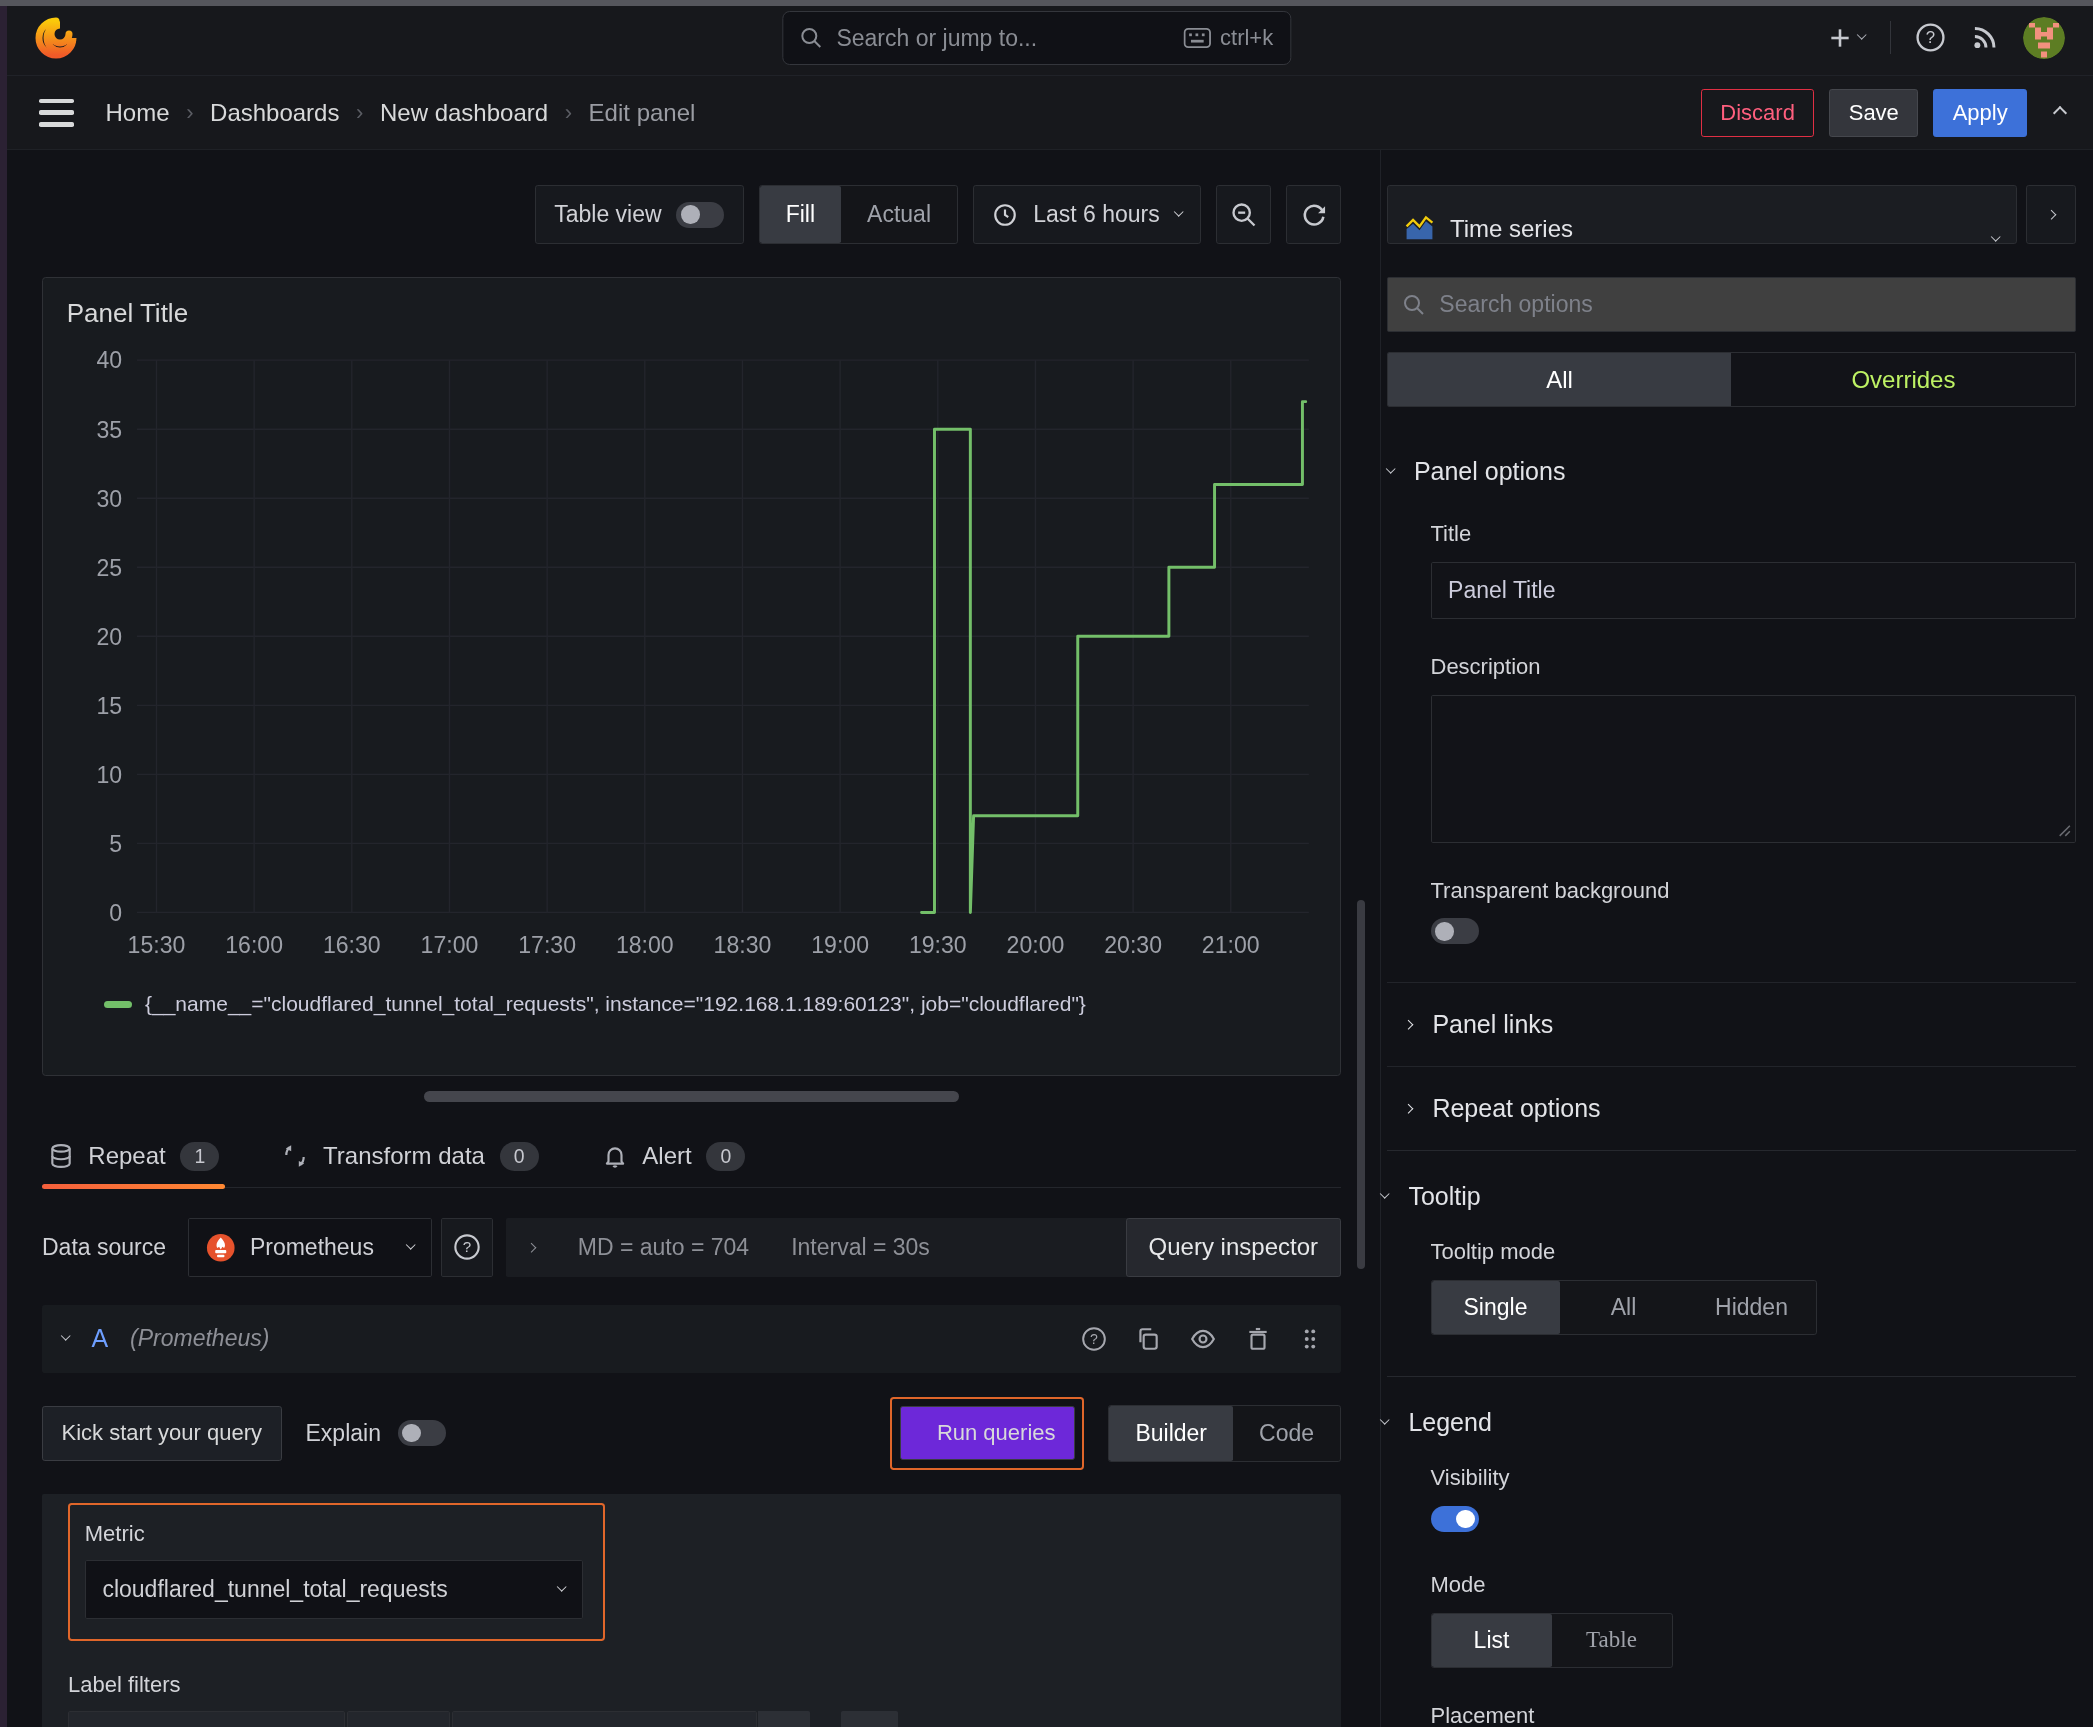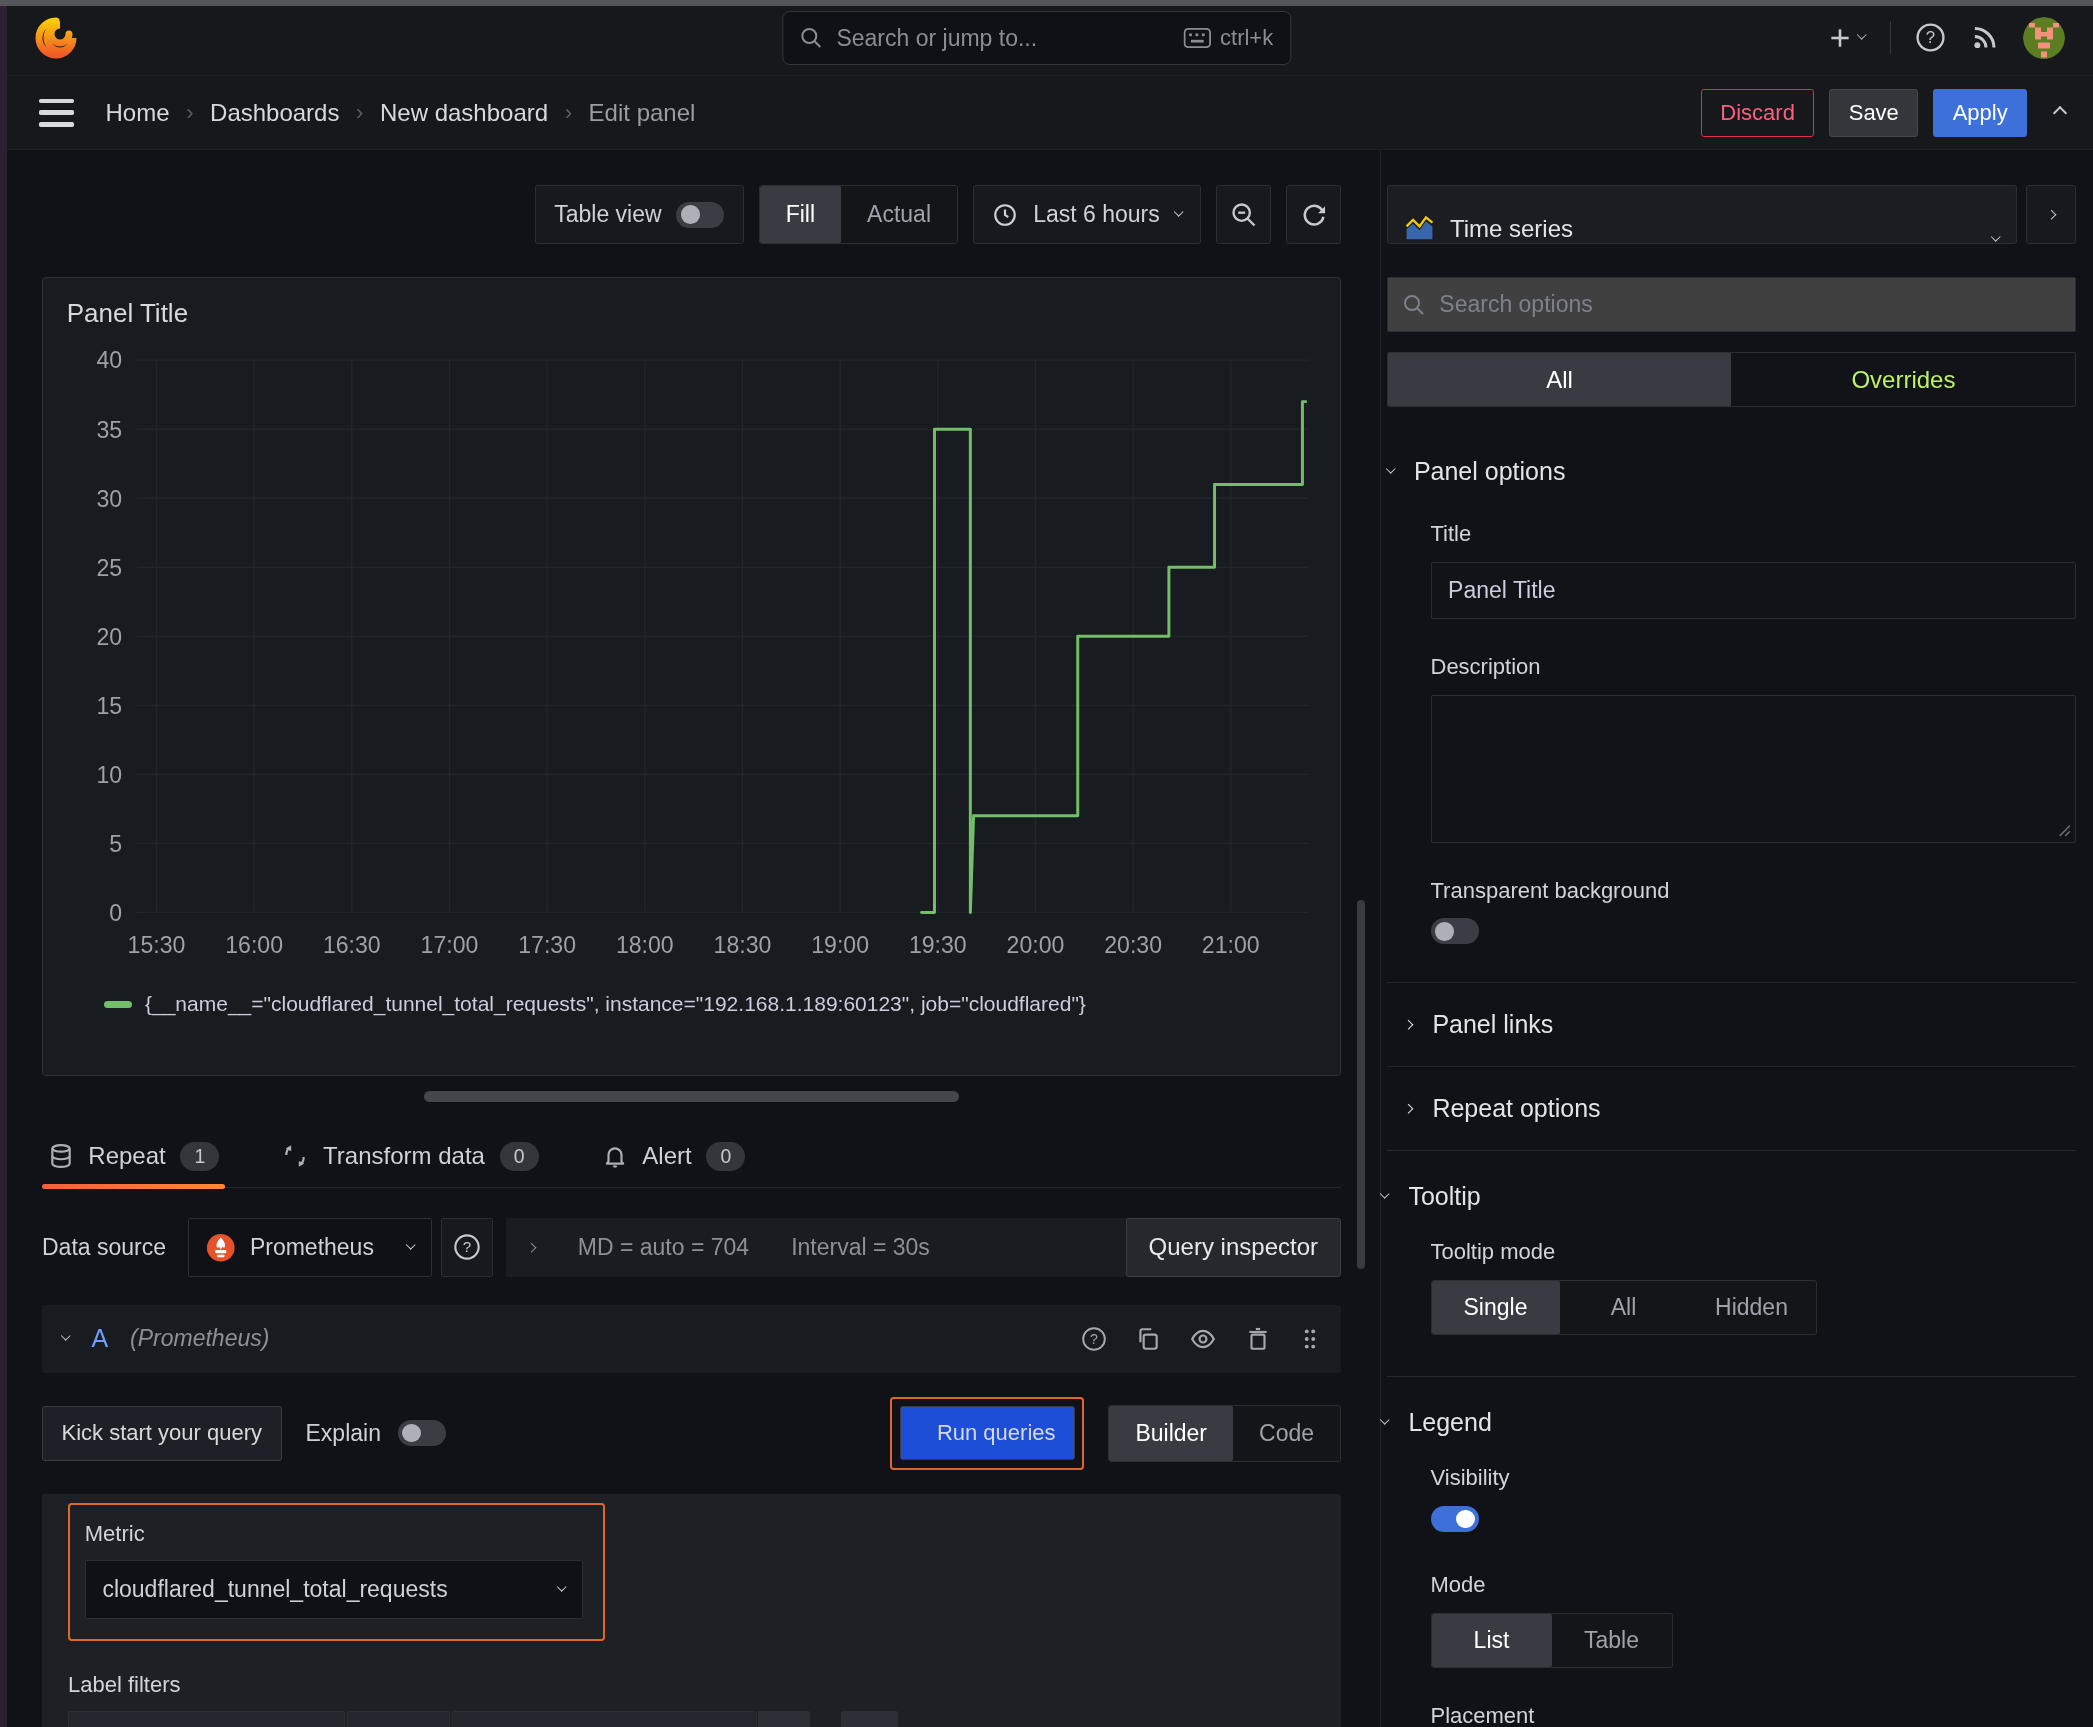--- a/index.html
+++ b/index.html
@@ -406,21 +406,21 @@
 
       <div class="qactions">
         <button class="btn" style="height:55px;background:#1d2026;">Kick start your query</button>
         <span class="explain-wrap">
           <span>Explain</span>
           <span class="toggle">
               <span class="knob"></span>
             </span>
         </span>
         <span class="hl-run">
-          <button class="btn" style="height:54px;background:#1d4ed8;padding-left:36px;">Run queries</button>
+          <button class="btn" style="height:54px;background:#6d28d9;padding-left:36px;">Run queries</button>
         </span>
         <div class="seg" style="height:57px;">
           <span class="opt active">Builder</span>
           <span class="opt">Code</span>
         </div>
       </div>
 
       <div class="editor-body">
         <div class="hl-box">
           <div class="field-label" style="margin-top:3.7px;">Metric</div>
@@ -529,21 +529,21 @@
         <span class="chev down sm"></span>
         <span>Legend</span>
       </div>
       <div class="sect-body">
         <div class="s-label" style="margin-top:28px;">Visibility</div>
         <span class="toggle on" style="margin-top:14.8px;display:inline-block;"><span class="knob"></span></span>
 
         <div class="s-label">Mode</div>
         <div class="seg small" style="margin-top:14.8px;width:242px;">
           <span class="opt active" style="flex:1;">List</span>
-          <span class="opt" style="flex:1;">Table</span>
+          <span class="opt" style="flex:1;font-family:Liberation Serif, serif;">Table</span>
         </div>
 
         <div class="s-label">Placement</div>
         
 
         
         
       </div>
     </div>
   </div>

